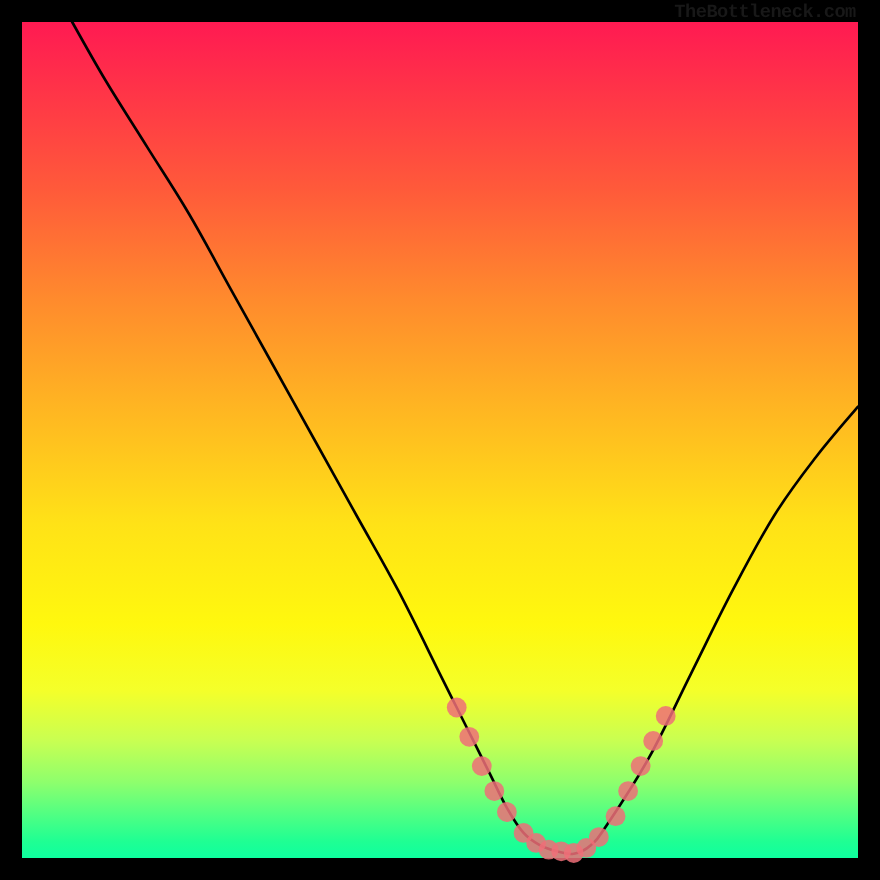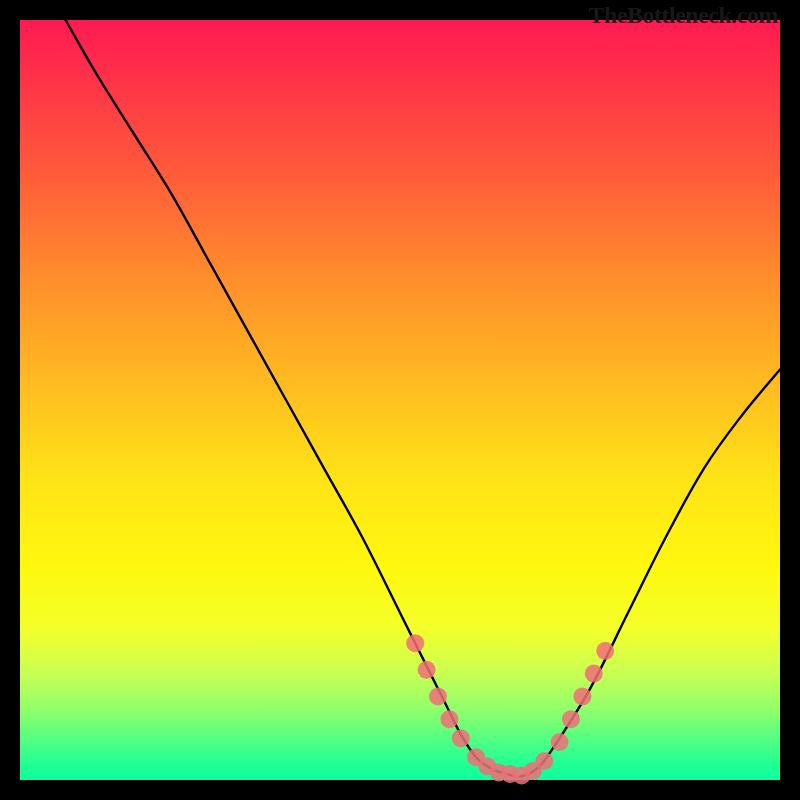--- a/index.html
+++ b/index.html
@@ -48,24 +48,24 @@
       #1fff93 98%,
       #0eff9f 100%
     );
   }
   .watermark {
     position: absolute;
     top: 2px;
     right: 22px;
     color: #1a1a1a;
     opacity: 0.95;
-    font-size: 24px;
+    font-size: 17px;
     font-weight: bold;
     letter-spacing: -0.5px;
-    font-family: Liberation Serif, serif;
+    font-family: Liberation Mono, monospace;
   }
   svg.curve {
     position: absolute;
     left: 0;
     top: 0;
     width: 760px;
     height: 760px;
     overflow: visible;
   }
 </style>

